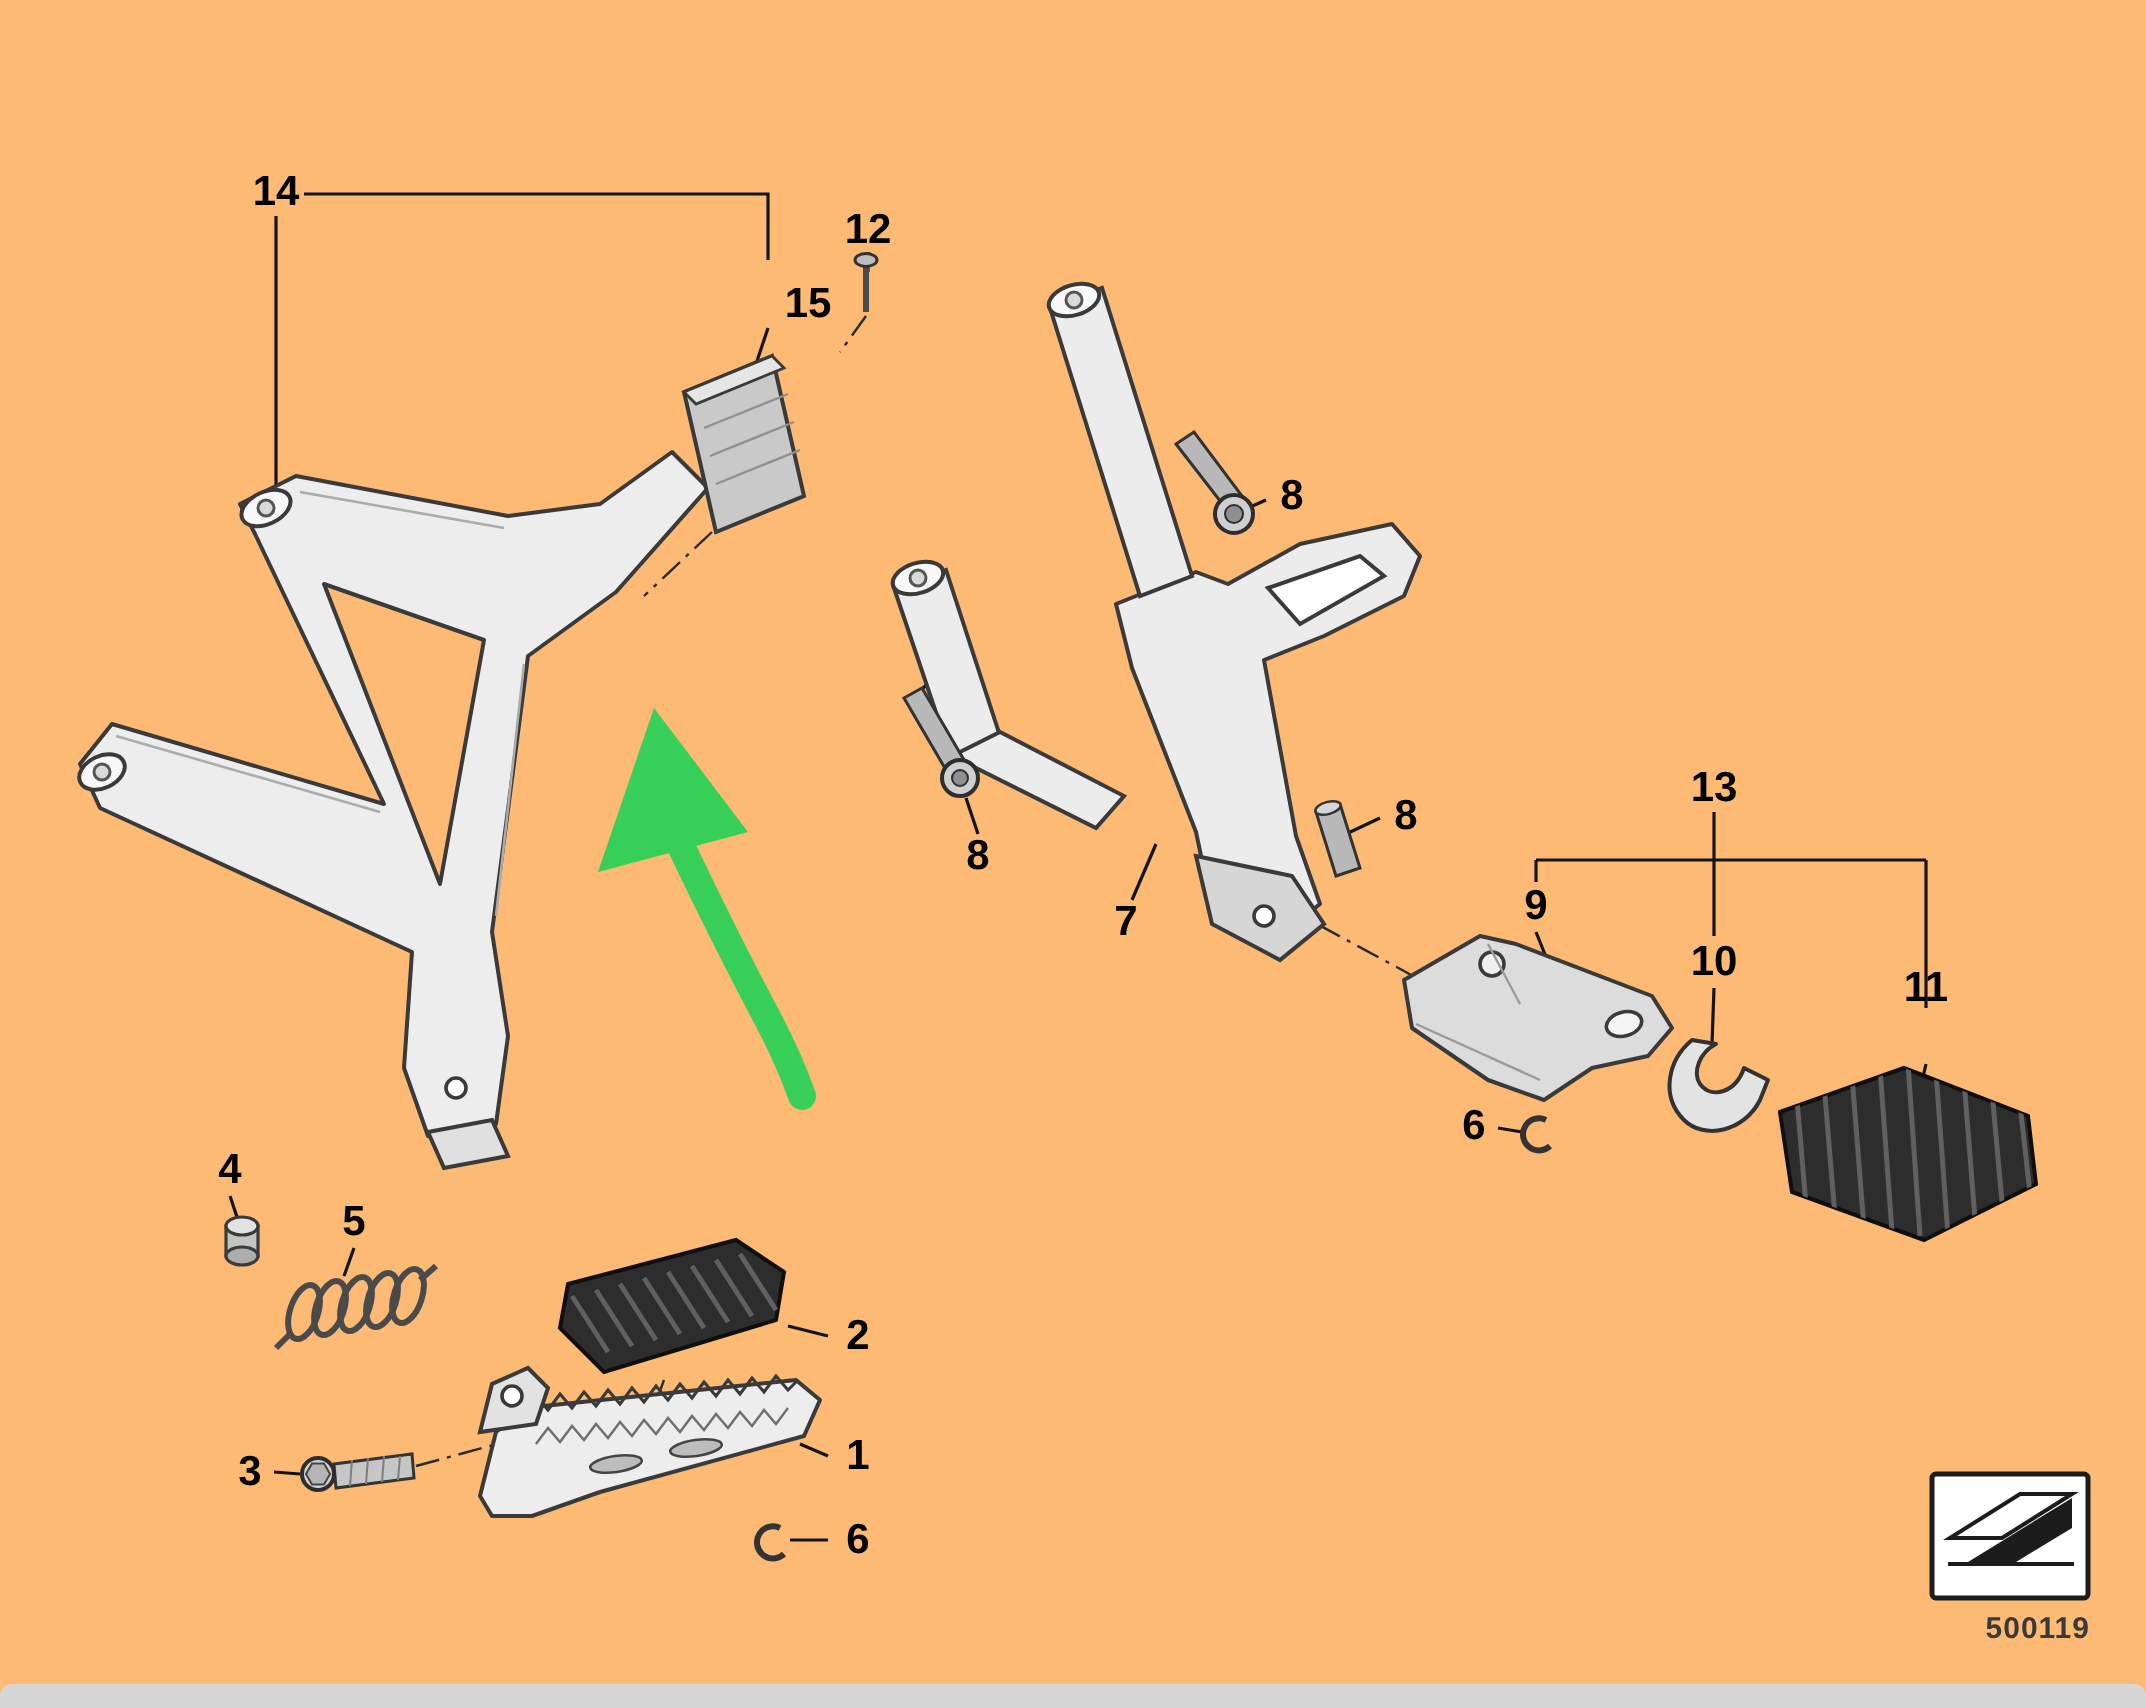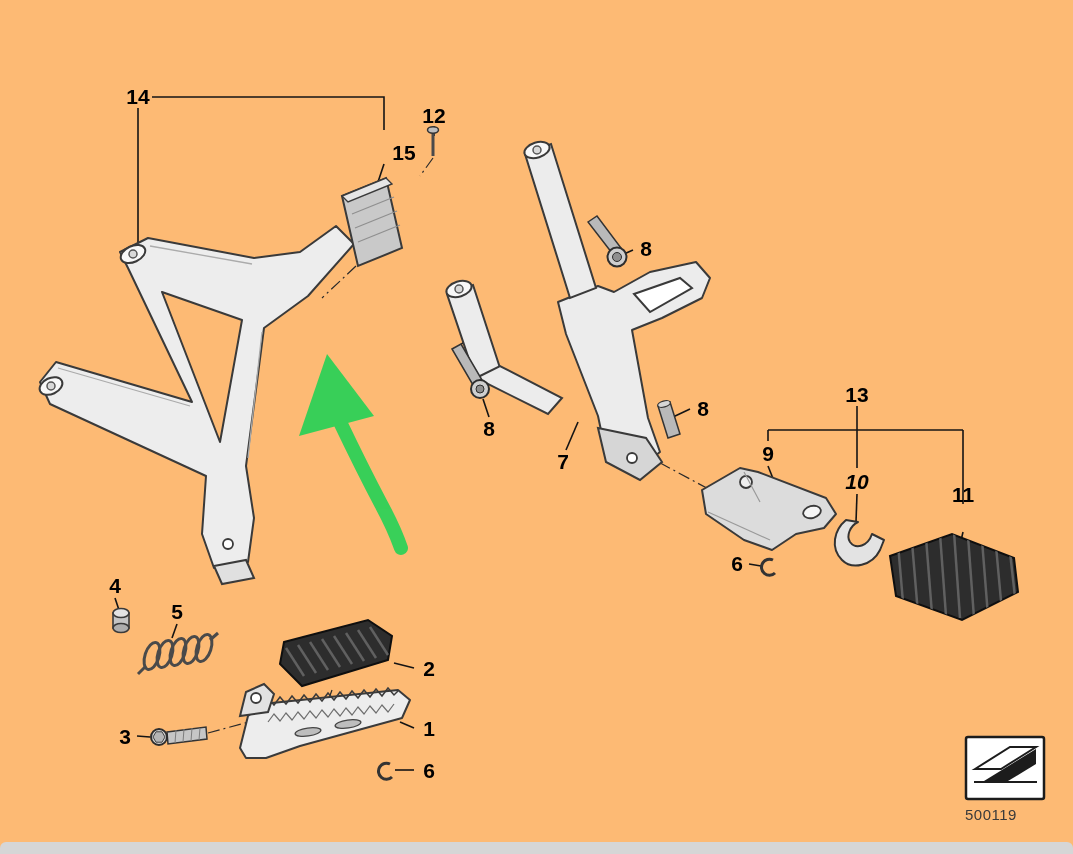--- a/index.html
+++ b/index.html
@@ -8,22 +8,22 @@
     overflow:hidden;font-family:"Liberation Sans",sans-serif;
   }
   .stage svg{position:absolute;left:0;top:0;}
   .callout-layer{position:absolute;left:0;top:0;width:100%;height:100%;pointer-events:none;}
   .callout{
     position:absolute;transform:translate(-50%,-50%);
     font-weight:bold;font-size:21px;color:#000;line-height:1;
     font-family:"Liberation Sans",sans-serif;
   }
   .part-number{
-    position:absolute;left:965px;top:806px;width:80px;text-align:left;
-    font-size:15px;color:#3a3a3a;letter-spacing:.5px;
+    position:absolute;left:965px;top:806px;width:80px;text-align:right;
+    font-size:15px;color:#3a3a3a;letter-spacing:.5px;font-weight:bold;
   }
   .bottom-bar{
     position:absolute;left:0;bottom:0;width:1073px;height:12px;
     background:#d6d6d6;border-radius:6px 6px 0 0;
   }
 </style>
 </head>
 <body>
 
 <div class="stage">
@@ -234,21 +234,21 @@
 <div class="callout-layer">
       <div class="callout" style="left: 138px; top: 96px;">14</div>
       <div class="callout" style="left: 404px; top: 152px;">15</div>
       <div class="callout" style="left: 434px; top: 115px;">12</div>
       <div class="callout" style="left: 646px; top: 248px;">8</div>
       <div class="callout" style="left: 489px; top: 428px;">8</div>
       <div class="callout" style="left: 563px; top: 461px;">7</div>
       <div class="callout" style="left: 703px; top: 408px;">8</div>
       <div class="callout" style="left: 857px; top: 394px; text-align: center;">13</div>
       <div class="callout" style="left: 768px; top: 453px;">9</div>
-      <div class="callout" style="left: 857px; top: 481px; font-style: italic;">10</div>
+      <div class="callout" style="left: 857px; top: 481px;">10</div>
       <div class="callout" style="left: 963px; top: 494px;">11</div>
       <div class="callout" style="left: 737px; top: 563px;">6</div>
       <div class="callout" style="left: 115px; top: 585px;">4</div>
       <div class="callout" style="left: 177px; top: 611px;">5</div>
       <div class="callout" style="left: 429px; top: 668px;">2</div>
       <div class="callout" style="left: 125px; top: 736px;">3</div>
       <div class="callout" style="left: 429px; top: 728px;">1</div>
       <div class="callout" style="left: 429px; top: 770px;">6</div>
     </div>
 

